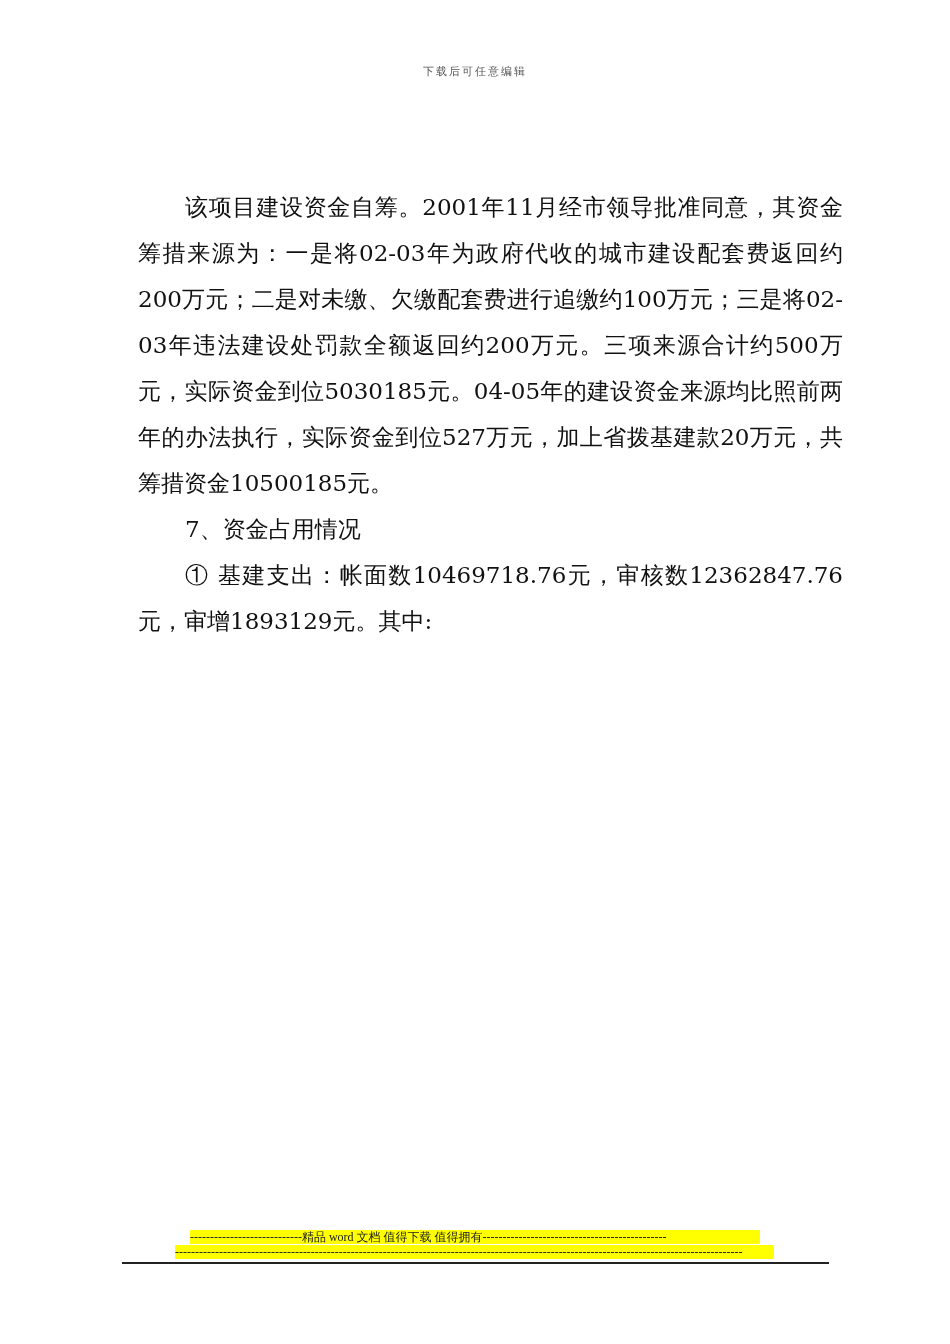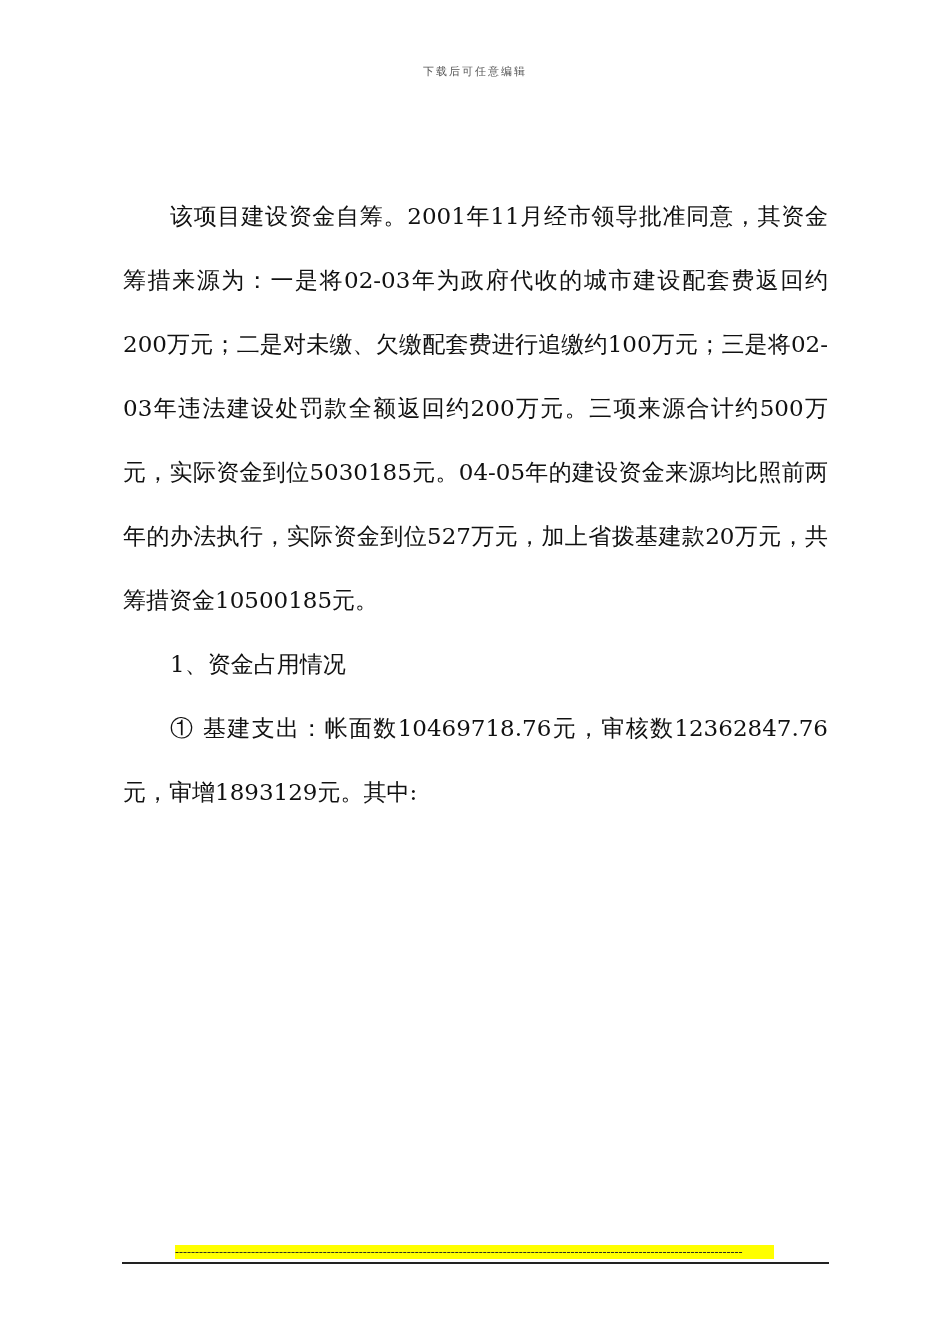--- a/index.html
+++ b/index.html
@@ -3,23 +3,23 @@
 <meta charset="utf-8">
 <style>
   html, body { margin: 0; padding: 0; background: #ffffff; }
   body { width: 950px; height: 1344px; position: relative; overflow: hidden; }
   .page { position: absolute; left: 0; top: 0; width: 950px; height: 1344px; }
   .header-note {
     position: absolute; top: 64px; left: 0; width: 950px; text-align: center;
     font-family: "DejaVu Sans", sans-serif; font-size: 11px; color: #555; letter-spacing: 2px;
   }
   .body-text {
-    position: absolute; left: 123px; top: 184px; width: 705px;
+    position: absolute; left: 138px; top: 184px; width: 705px;
     font-family: "DejaVu Serif", "Liberation Serif", serif;
-    font-size: 23px; line-height: 64px; color: #111;
+    font-size: 23px; line-height: 46px; color: #111;
     text-align: justify; text-justify: inter-character;
   }
   .body-text p { margin: 0; text-indent: 47px; }
   .body-text p.heading { font-family: "DejaVu Sans", "Liberation Sans", sans-serif; font-weight: bold; }
   .footer-line {
     position: absolute; font-family: "Liberation Serif", "DejaVu Serif", serif;
     font-size: 12px; line-height: 14px; background: #ffff00; color: #222;
     white-space: nowrap; overflow: hidden;
   }
   .footer-line.l1 { left: 190px; top: 1230px; width: 570px; }
@@ -27,19 +27,20 @@
   .rule { position: absolute; left: 122px; top: 1262px; width: 707px; height: 2px; background: #222; }
 </style>
 </head>
 <body>
 
 <div class="page">
   <div class="header-note">下载后可任意编辑</div>
 
   <div class="body-text">
     <p>该项目建设资金自筹。2001年11月经市领导批准同意，其资金筹措来源为：一是将02-03年为政府代收的城市建设配套费返回约200万元；二是对未缴、欠缴配套费进行追缴约100万元；三是将02-03年违法建设处罚款全额返回约200万元。三项来源合计约500万元，实际资金到位5030185元。04-05年的建设资金来源均比照前两年的办法执行，实际资金到位527万元，加上省拨基建款20万元，共筹措资金10500185元。</p>
-    <p>1、资金占用情况</p>
+    <p>7、资金占用情况</p>
     <p>① 基建支出：帐面数10469718.76元，审核数12362847.76元，审增1893129元。其中:</p>
   </div>
 
+  <div class="footer-line l1">----------------------------精品 word 文档 值得下载 值得拥有----------------------------------------------</div>
   <div class="footer-line l2">----------------------------------------------------------------------------------------------------------------------------------------------</div>
   <div class="rule"></div>
 </div>
 
 </body></html>

